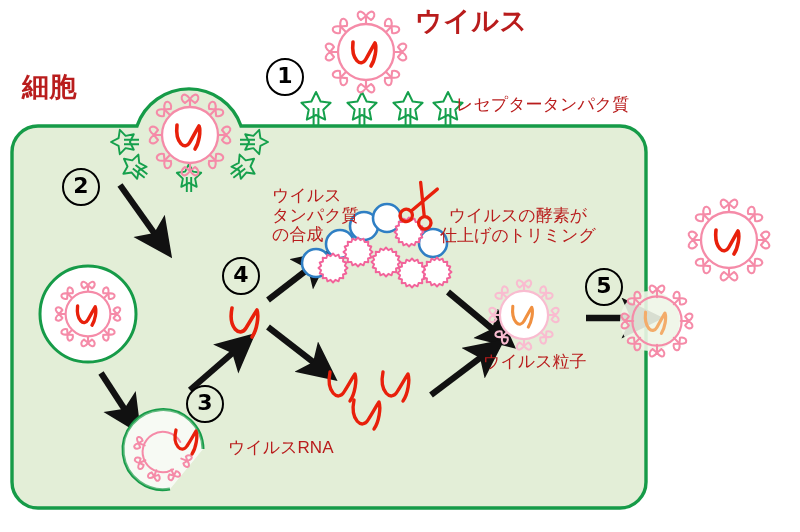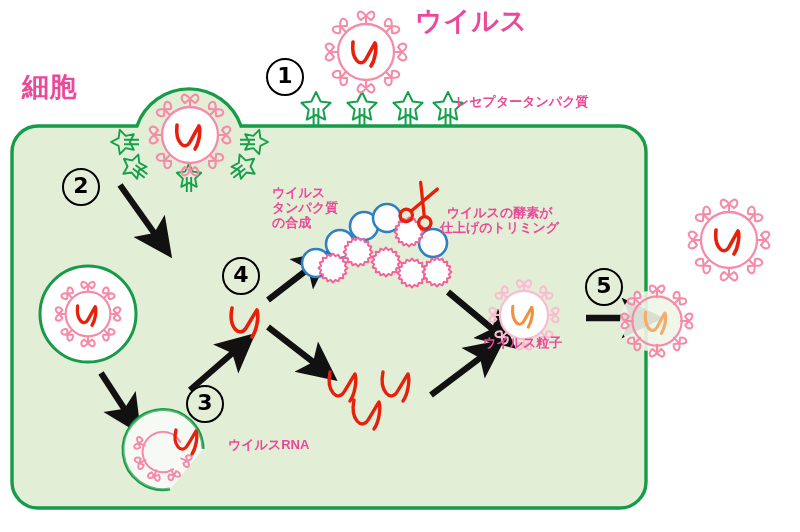--- a/index.html
+++ b/index.html
@@ -23,30 +23,30 @@
     position: absolute;
     left: 0;
     top: 0;
     width: 800px;
     height: 532px;
   }
   .lbl {
     position: absolute;
     white-space: pre;
     line-height: 1.15;
-    color: #ec4899;
+    color: #b91c1c;
   }
   .jp-big {
     font-size: 27px;
     font-weight: bold;
     letter-spacing: 0.5px;
   }
   .jp-small {
-    font-size: 13px;
-    font-weight: bold;
+    font-size: 17px;
+    font-weight: normal;
   }
   .step-num {
     position: absolute;
     width: 34px;
     height: 34px;
     border: 2.2px solid #000;
     border-radius: 50%;
     color: #000;
     font-size: 22px;
     font-weight: bold;
@@ -430,21 +430,21 @@
 
   <div class="lbl jp-small" style="left:272px; top:186px;">ウイルス
 タンパク質
 の合成</div>
 
   <div class="lbl jp-small" style="left:440px; top:206px;text-align:center;">ウイルスの酵素が
 仕上げのトリミング</div>
 
   <div class="lbl jp-small" style="left:200px; top:438px;margin-left:28px;">ウイルスRNA</div>
 
-  <div class="lbl jp-small" style="left:483px; top:336px;text-align:right;">ウイルス粒子</div>
+  <div class="lbl jp-small" style="left:483px; top:352px;text-align:right;">ウイルス粒子</div>
 
   <div id="steps-host">
       <div class="step-num" style="left: 266px; top: 58px;">1</div>
       <div class="step-num" style="left: 62px; top: 168px;">2</div>
       <div class="step-num" style="left: 186px; top: 385px;">3</div>
       <div class="step-num" style="left: 222px; top: 257px;">4</div>
       <div class="step-num" style="left: 585px; top: 268px;">5</div>
     </div>
 
 </div>

